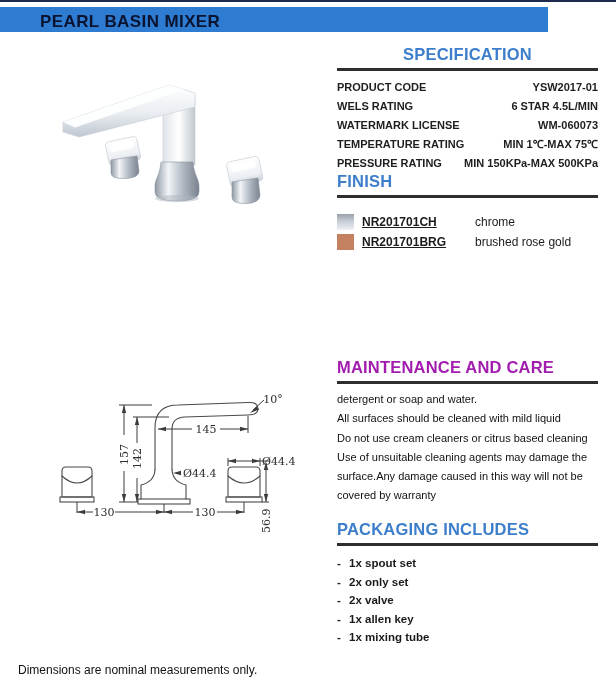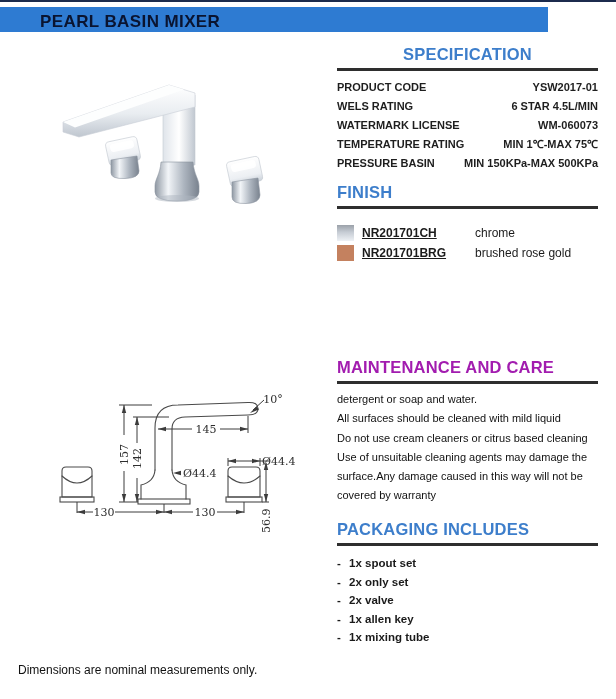--- a/index.html
+++ b/index.html
@@ -12,21 +12,21 @@
     position:absolute;top:7px;left:0;width:548px;height:25px;
     display:flex;align-items:flex-end;
   }
   .header-title{
     margin-left:40px;font-size:17px;font-weight:bold;color:#0a1430;letter-spacing:.4px;
   }
   .photo-svg{position:absolute;left:45px;top:65px;width:250px;height:215px;}
   .drawing-svg{position:absolute;left:35px;top:383px;width:265px;height:175px;}
   .right-col{position:absolute;left:337px;top:0;width:261px;}
   .section{position:absolute;left:0;width:261px;}
-  .sec-spec{top:45px;} .sec-finish{top:183px;} .sec-maint{top:358px;} .sec-pack{top:520px;}
+  .sec-spec{top:45px;} .sec-finish{top:172px;} .sec-maint{top:358px;} .sec-pack{top:520px;}
   .sec-head{font-size:16.5px;font-weight:bold;color:#3d7ecb;letter-spacing:.2px;padding-bottom:4px;}
   .sec-rule{border-top:3px solid #2e2e2e;height:0;}
   .spec-rows{margin-top:6px;}
   .spec-row{display:flex;justify-content:space-between;align-items:center;height:19px;
     font-size:11px;font-weight:bold;color:#1e1e1e;}
   .spec-label{white-space:nowrap;}
   .spec-value{white-space:nowrap;text-align:right;}
   .finish-rows{margin-top:14px;}
   .finish-row{display:flex;align-items:center;height:20px;}
   .swatch{width:17px;height:16px;margin-right:8px;flex:0 0 17px;}
@@ -214,21 +214,21 @@
         </div>
         <div class="spec-row">
           <span class="spec-label">WATERMARK LICENSE</span>
           <span class="spec-value">WM-060073</span>
         </div>
         <div class="spec-row">
           <span class="spec-label">TEMPERATURE RATING</span>
           <span class="spec-value">MIN 1℃-MAX 75℃</span>
         </div>
         <div class="spec-row">
-          <span class="spec-label">PRESSURE BASIN</span>
+          <span class="spec-label">PRESSURE RATING</span>
           <span class="spec-value">MIN 150KPa-MAX 500KPa</span>
         </div>
       </div>
     </div>
 
     <div class="section sec-finish">
       <div class="sec-head" style="color: rgb(61, 126, 203);">FINISH</div>
       <div class="sec-rule"></div>
       <div class="finish-rows">
         <div class="finish-row">

